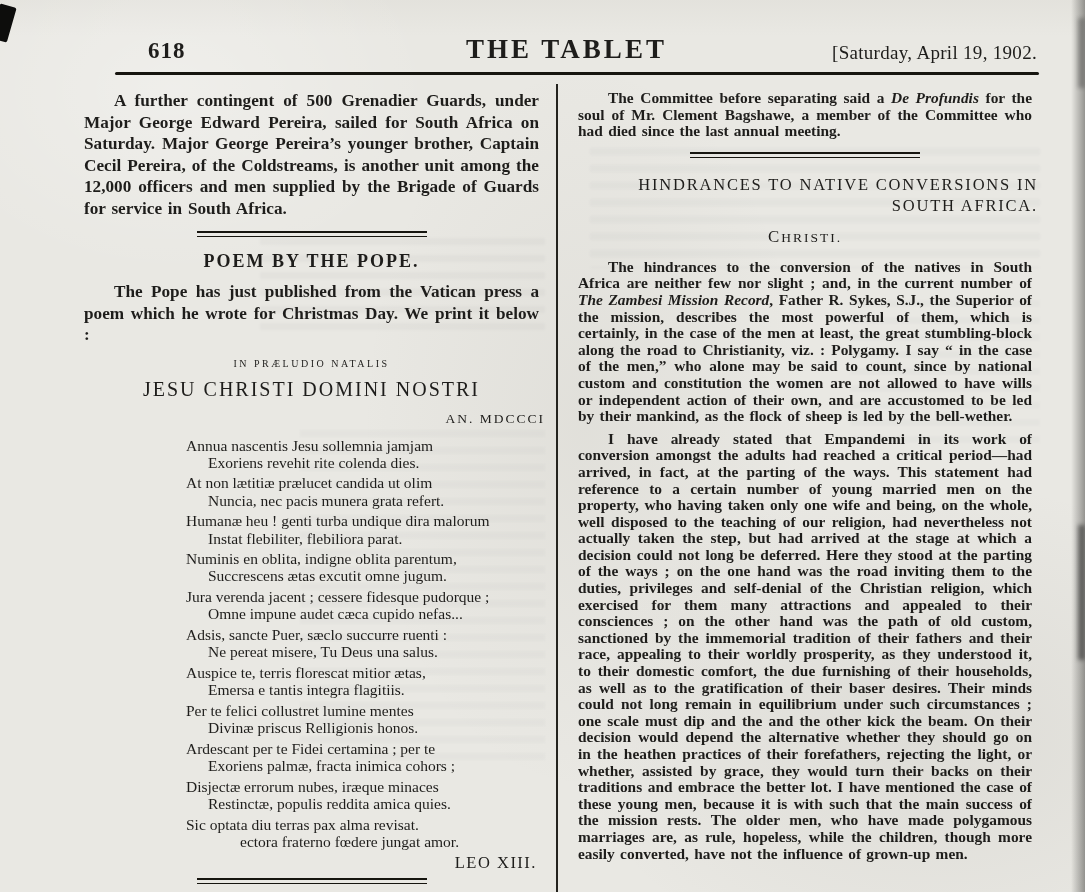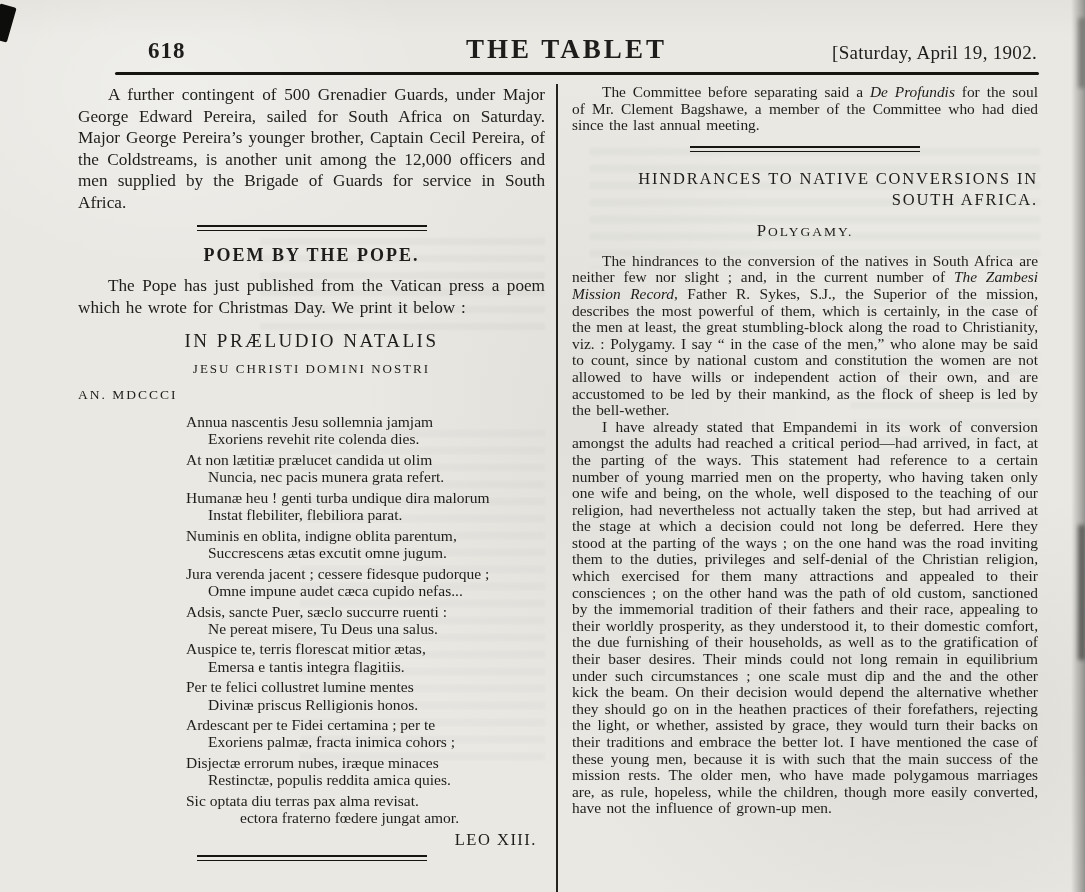--- a/index.html
+++ b/index.html
@@ -36,34 +36,34 @@
   .masthead{position:absolute;left:0;right:0;top:34px;text-align:center;font-size:27px;
     font-weight:bold;letter-spacing:3px;z-index:3;padding-left:48px;}
   .dateline{position:absolute;right:48px;top:42px;font-size:19px;letter-spacing:.3px;z-index:3;}
   .header-rule{position:absolute;left:115px;right:46px;top:72px;height:3px;background:#16150f;
     border-radius:2px;z-index:3;}
   .col-divider{position:absolute;left:556px;top:84px;bottom:0;width:2px;background:#24231e;z-index:3;}
 
   .left-col{position:absolute;left:78px;top:84px;width:467px;height:808px;overflow:hidden;z-index:3;}
   .right-col{position:absolute;left:572px;top:84px;width:466px;height:808px;overflow:hidden;z-index:3;}
 
-  p{margin:0;}
+  p{margin:6px;font-weight:bold;}
   .para{text-align:justify;}
   .indent{text-indent:30px;}
   .lc-body{font-size:17.2px;line-height:21.5px;word-spacing:1.5px;}
   .rc-body{font-size:15.4px;line-height:16.6px;word-spacing:1.5px;}
   .it{font-style:italic;}
 
   .sect-rule{width:230px;margin:12px auto 0;height:3px;
     border-top:2.5px solid #16150f;border-bottom:1.5px solid #16150f;}
   .poem-heading{margin:14px 0 0;text-align:center;font-size:18px;font-weight:bold;letter-spacing:2px;}
   .intro{margin-top:9px;}
-  .poem-title1{margin-top:12px;text-align:center;font-size:19px;letter-spacing:2.5px;}
-  .poem-title2{margin-top:9px;text-align:center;font-size:13px;letter-spacing:2px;}
-  .poem-title3{margin-top:10px;text-align:left;font-size:13.5px;letter-spacing:2px;}
+  .poem-title1{margin-top:12px;text-align:center;font-size:10px;letter-spacing:2.5px;}
+  .poem-title2{margin-top:9px;text-align:center;font-size:20px;letter-spacing:2px;}
+  .poem-title3{margin-top:10px;text-align:right;font-size:13.5px;letter-spacing:2px;}
   .poem{margin-top:10px;}
   .couplet{margin-bottom:3.5px;}
   .pl1,.pl2{font-size:15.5px;line-height:17.2px;white-space:nowrap;}
   .pl1{margin-left:108px;}
   .pl2{margin-left:130px;}
   .pl2-deep{margin-left:162px;}
   .signature{text-align:right;padding-right:8px;font-size:16.5px;letter-spacing:1.5px;margin-top:3px;}
   .end-rule{margin-top:5px;}
 
   .article-heading{margin:16px 0 0;text-align:right;font-size:16.5px;font-weight:normal;
@@ -155,19 +155,19 @@
 
   <section class="right-col">
     <p class="para rc-body indent"><span>The Committee before separating said a </span><span class="it">De Profundis</span><span> for the soul of Mr. Clement Bagshawe, a member of the Committee who had died since the last annual meeting.</span></p>
 
     <div class="sect-rule"></div>
 
     <h2 class="article-heading">
       <span class="hl">HINDRANCES TO NATIVE CONVERSIONS IN</span>
       <span class="hl">SOUTH AFRICA.</span>
     </h2>
-    <h3 class="subheading">POLYGAMY.</h3>
+    <h3 class="subheading">CHRISTI.</h3>
 
     <p class="para rc-body indent rc-p1"><span>The hindrances to the conversion of the natives in South Africa are neither few nor slight ; and, in the current number of </span><span class="it">The Zambesi Mission Record</span><span>, Father R. Sykes, S.J., the Superior of the mission, describes the most powerful of them, which is certainly, in the case of the men at least, the great stumbling-block along the road to Christianity, viz. :  Polygamy. I say “ in the case of the men,” who alone may be said to count, since by national custom and constitution the women are not allowed to have wills or independent action of their own, and are accustomed to be led by their mankind, as the flock of sheep is led by the bell-wether.</span></p>
 
     <p class="para rc-body indent">I have already stated that Empandemi in its work of conversion amongst the adults had reached a critical period—had arrived, in fact, at the parting of the ways.  This statement had reference to a certain number of young married men on the property, who having taken only one wife and being, on the whole, well disposed to the teaching of our religion, had nevertheless not actually taken the step, but had arrived at the stage at which a decision could not long be deferred.  Here they stood at the parting of the ways ; on the one hand was the road inviting them to the duties, privileges and self-denial of the Christian religion, which exercised for them many attractions and appealed to their consciences ; on the other hand was the path of old custom, sanctioned by the immemorial tradition of their fathers and their race, appealing to their worldly prosperity, as they understood it, to their domestic comfort, the due furnishing of their households, as well as to the gratification of their baser desires.  Their minds could not long remain in equilibrium under such circumstances ; one scale must dip and the and the other kick the beam.  On their decision would depend the alternative whether they should go on in the heathen practices of their forefathers, rejecting the light, or whether, assisted by grace, they would turn their backs on their traditions and embrace the better lot.  I have mentioned the case of these young men, because it is with such that the main success of the mission rests.  The older men, who have made polygamous marriages are, as rule, hopeless, while the children, though more easily converted, have not the influence of grown-up men.</p>
   </section>
 </div>
 
 </body></html>

